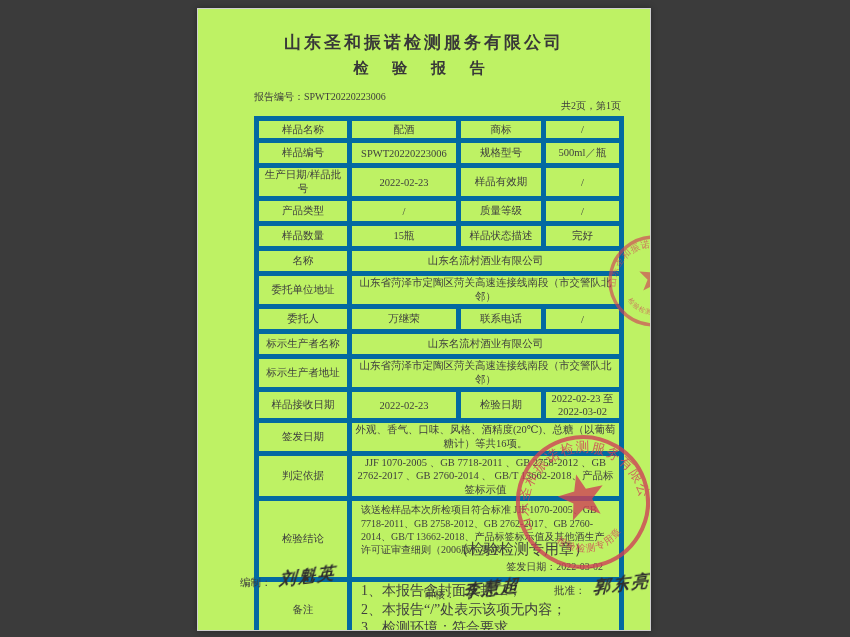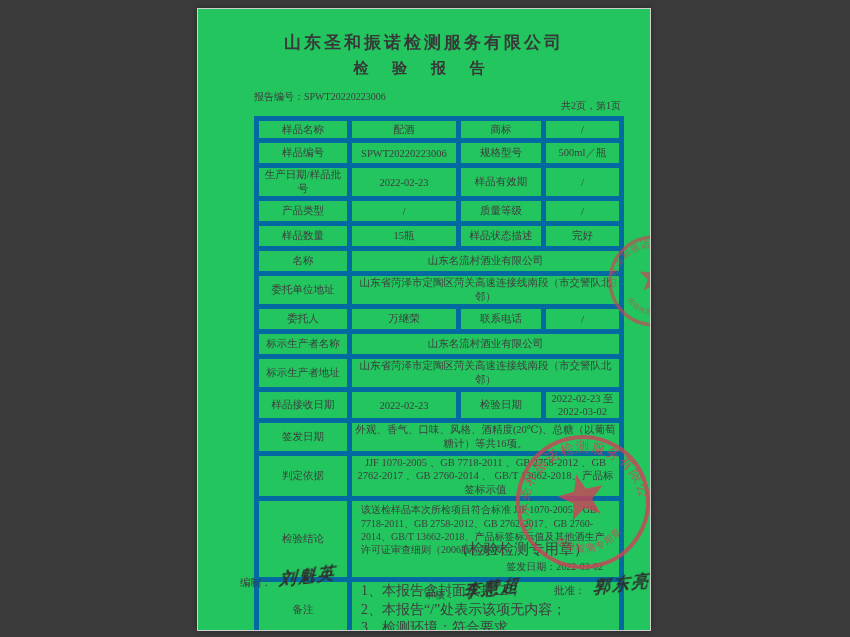--- a/index.html
+++ b/index.html
@@ -2,21 +2,21 @@
 <html><head>
 <meta charset="utf-8">
 <style>
   html,body{margin:0;padding:0;}
   .canvas{
     position:relative;width:850px;height:637px;background:#3b3b3b;overflow:hidden;
     font-family:"Liberation Serif","DejaVu Serif",serif;color:#3d3d3d;
   }
   .page{
     position:absolute;left:197px;top:8px;width:452px;height:621px;
-    background:#22c55e;border:1px solid #cfcfcf;overflow:hidden;
+    background:#bef264;border:1px solid #cfcfcf;overflow:hidden;
     box-shadow:0 0 6px rgba(0,0,0,.35);
   }
   .company{margin-top:22px;text-align:center;font-size:17px;font-weight:bold;letter-spacing:3px;color:#383838;}
   .rtitle{margin-top:5px;text-align:center;font-size:15px;font-weight:bold;letter-spacing:10px;color:#383838;}
   .meta{position:relative;margin:12px 29px 4px 56px;height:22px;font-size:10px;}
   .meta .left{position:absolute;left:0;top:0;}
   .meta .right{position:absolute;right:0;top:9px;}
   table.rep{border-collapse:collapse;margin-left:56px;width:365px;table-layout:fixed;}
   table.rep td{border:5px solid #0369a1;font-size:10.5px;text-align:center;vertical-align:middle;
     padding:0 2px;color:#3e3e3e;overflow:hidden;}

